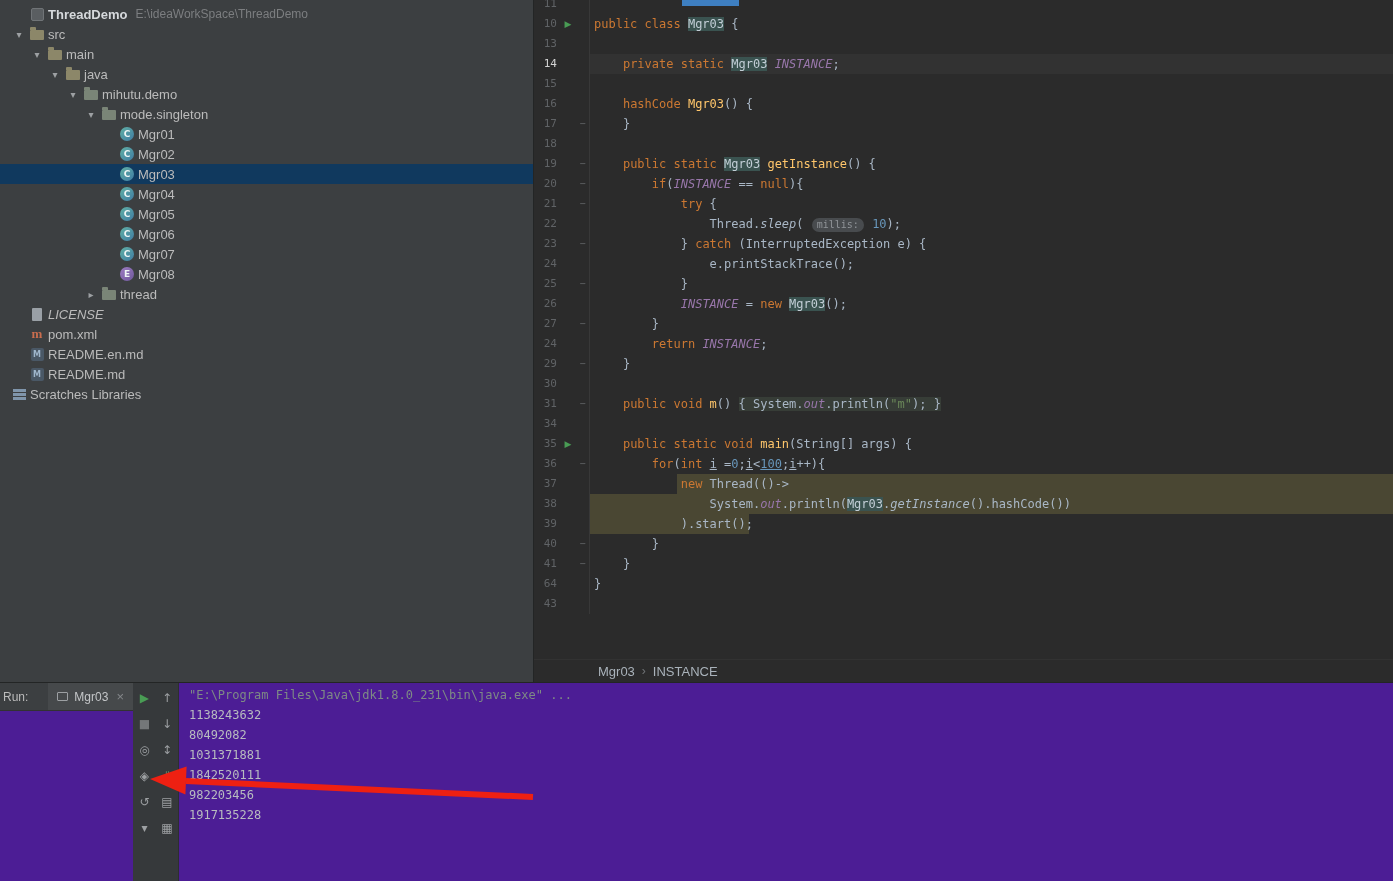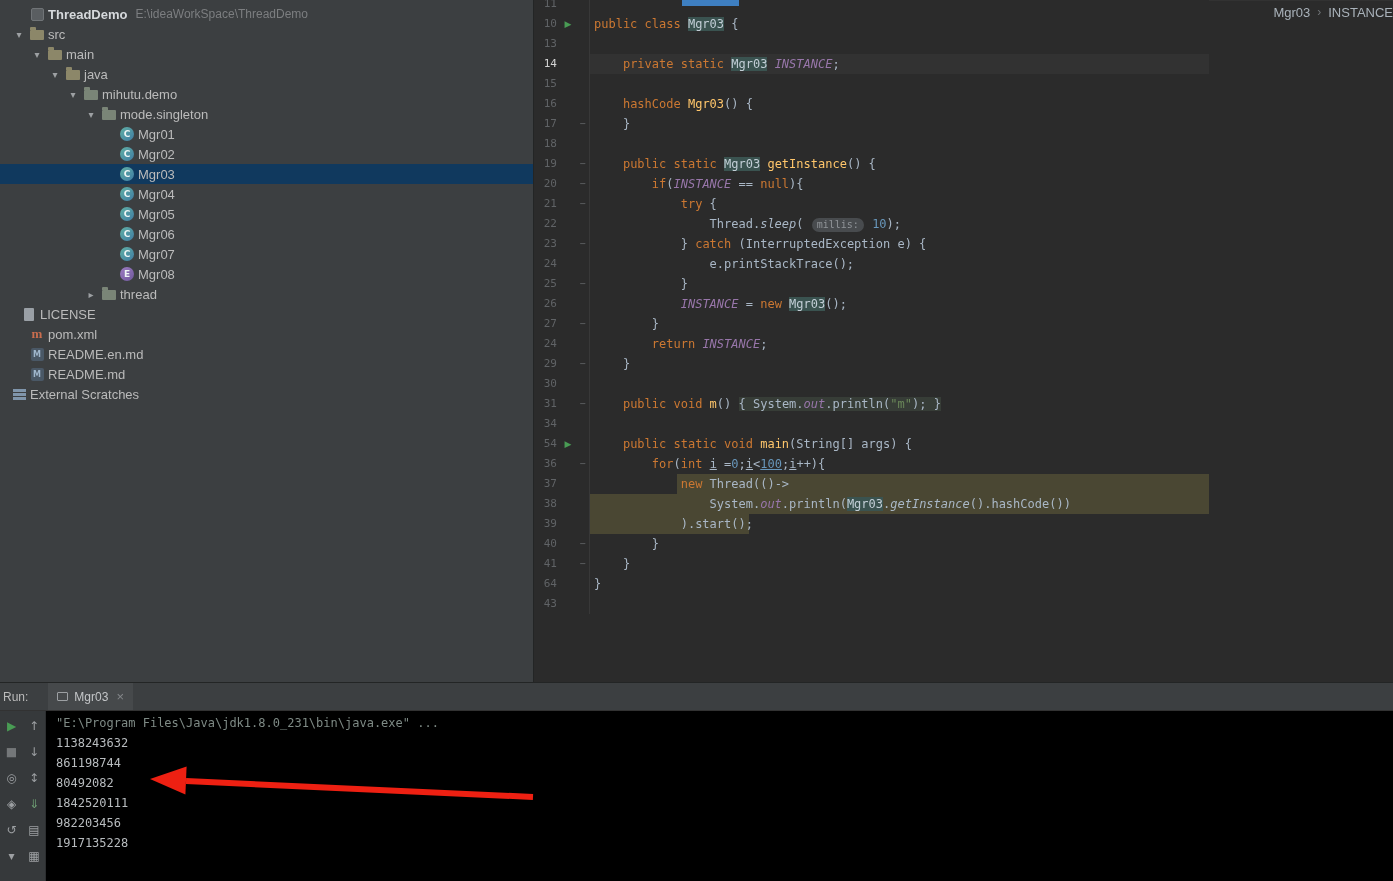--- a/index.html
+++ b/index.html
@@ -20,21 +20,21 @@
   .ic{display:inline-flex;align-items:center;justify-content:center;font-family:"DejaVu Sans",sans-serif}
   .circ{width:14px;height:14px;border-radius:50%;font-size:9px;color:#eef5f5;font-weight:bold}
   .sq{width:13px;height:13px;border-radius:2px;font-size:8px;color:#cfd8e0}
   .fol{width:14px;height:10px;background:#8c8769;border-radius:1px;position:relative;margin-top:2px}
   .fol::before{content:"";position:absolute;top:-3px;left:0;width:6px;height:3px;background:#8c8769;border-radius:1px 1px 0 0}
   .pkg{background:#7a8577}.pkg::before{background:#7a8577}
   .doc{width:10px;height:13px;background:#9aa0a6;border-radius:1px}
   .stack{width:13px;height:11px;background:linear-gradient(#7f95ab 0,#7f95ab 3px,rgba(0,0,0,0) 3px,rgba(0,0,0,0) 4px,#7f95ab 4px,#7f95ab 7px,rgba(0,0,0,0) 7px,rgba(0,0,0,0) 8px,#7f95ab 8px,#7f95ab 11px)}
 
   
-  .editor-pane{flex:1;display:flex;flex-direction:row;background:#2b2b2b;position:relative;min-width:0}
+  .editor-pane{flex:1;display:flex;flex-direction:column;background:#2b2b2b;position:relative;min-width:0}
   .tab-indicator{position:absolute;top:0;left:148px;width:57px;height:6px;background:var(--accent);z-index:5}
   .code-scroll{flex:1;overflow:hidden}
   .code-lines{margin-top:-6px}
   .code-row{display:flex;height:20px;font-family:"DejaVu Sans Mono",monospace;font-size:12px;line-height:20px;white-space:pre}
   .g-num{flex:0 0 26px;text-align:right;padding-right:3px;color:#606366;font-size:11px}
   .caret .g-num{color:#d4d4d4}
   .g-mark{flex:0 0 16px;text-align:center;color:var(--run-green);font-size:9px;font-family:"DejaVu Sans",sans-serif}
   .g-fold{flex:0 0 14px;text-align:center;color:#606366;font-size:10px;border-right:1px solid #383838}
   .code-text{flex:1;position:relative;padding-left:4px}
   .caret .code-text{background:#323232}
@@ -45,21 +45,21 @@
   .it{color:var(--def);font-style:italic}
   .hl{color:#c2ced6;background:var(--hl)}
   .ul{text-decoration:underline}
   .fold{background:#373d37}
   .hint{background:#484b4e;color:#909498;border-radius:8px;padding:0 5px;font-size:10px;display:inline-block;line-height:14px;margin:0 1px}
   .breadcrumbs{height:23px;border-top:1px solid #323232;display:flex;align-items:center;padding-left:64px;font-size:13px;gap:7px;background:#2b2b2b}
   .breadcrumbs .bc-item{color:#a9b2ba}
   .breadcrumbs .bc-sep{color:#6f7376;font-size:12px}
 
   
-  .run-panel{height:199px;flex:0 0 199px;border-top:1px solid #232525;display:flex;flex-direction:column;background:#000000}
+  .run-panel{height:199px;flex:0 0 199px;border-top:1px solid #232525;display:flex;flex-direction:row;background:#4c1d95}
   .run-header{height:28px;flex:0 0 28px;background:#3c3f41;display:flex;align-items:center;font-size:12px;border-bottom:1px solid #323232}
   .run-label{padding:0 6px 0 3px;color:#bbbbbb}
   .run-tab{display:flex;align-items:center;gap:6px;background:#46494b;height:100%;padding:0 9px;margin-left:14px;color:#c4c6c8}
   .tab-ic-box{width:11px;height:9px;border:1px solid #9da0a3;border-radius:1px;display:inline-block}
   .run-tab .close{color:#84878a;font-size:13px;margin-left:2px}
   .run-body{flex:1;display:flex;min-height:0}
   .tool-col{flex:0 0 23px;background:#36393b;display:flex;flex-direction:column;align-items:center;padding-top:4px;gap:5px}
   .tool-col.col2{border-right:1px solid #2c2e30}
   .tbtn{width:20px;height:21px;display:flex;align-items:center;justify-content:center;font-size:12px;color:#9da0a3;font-family:"DejaVu Sans",sans-serif}
   .console{flex:1;padding:2px 0 0 10px;font-family:"DejaVu Sans Mono",monospace;font-size:12px;line-height:20px;overflow:hidden}
@@ -175,21 +175,21 @@
             </span>
             <span class="tlabel">Mgr08</span>
           </div>
           <div class="tree-row" style="padding-left: 82px;">
             <span class="chev">▸</span>
             <span class="tico">
               <span class="ic fol pkg"></span>
             </span>
             <span class="tlabel">thread</span>
           </div>
-          <div class="tree-row" style="padding-left: 2px;">
+          <div class="tree-row" style="padding-left: 10px; font-style: italic;">
             <span class="chev"></span>
             <span class="tico">
               <span class="ic doc"></span>
             </span>
             <span class="tlabel">LICENSE</span>
           </div>
           <div class="tree-row" style="padding-left: 10px;">
             <span class="chev"></span>
             <span class="tico">
               <span class="ic" style="color:#c96d4e;font-weight:bold;font-size:13px;font-family:'Liberation Serif',serif">m</span>
@@ -207,21 +207,21 @@
             <span class="chev"></span>
             <span class="tico">
               <span class="ic sq" style="background:#4a5866;color:#9fb6cc;font-weight:bold">M</span>
             </span>
             <span class="tlabel">README.md</span>
           </div>
           <div class="tree-row" style="padding-left: 10px;">
             <span class="tico">
               <span class="ic stack"></span>
             </span>
-            <span class="tlabel">External Scratches</span>
+            <span class="tlabel">Scratches Libraries</span>
           </div>
         </div>
     </div>
 
     <div class="editor-pane">
       <div class="tab-indicator"></div>
       <div class="code-scroll">
         <div class="code-lines" id="code-lines">
             <div class="code-row"><div class="g-num">11</div><div class="g-mark"></div><div class="g-fold"></div><div class="code-text"></div></div>
             <div class="code-row"><div class="g-num">10</div><div class="g-mark">▶</div><div class="g-fold"></div><div class="code-text"><span class="tok kw">public class </span><span class="tok hl">Mgr03</span><span class="tok def"> {</span></div></div>
@@ -238,21 +238,21 @@
             <div class="code-row"><div class="g-num">23</div><div class="g-mark"></div><div class="g-fold">−</div><div class="code-text"><span class="tok def">            } </span><span class="tok kw">catch</span><span class="tok def"> (InterruptedException e) {</span></div></div>
             <div class="code-row"><div class="g-num">24</div><div class="g-mark"></div><div class="g-fold"></div><div class="code-text"><span class="tok def">                e.printStackTrace();</span></div></div>
             <div class="code-row"><div class="g-num">25</div><div class="g-mark"></div><div class="g-fold">−</div><div class="code-text"><span class="tok def">            }</span></div></div>
             <div class="code-row"><div class="g-num">26</div><div class="g-mark"></div><div class="g-fold"></div><div class="code-text"><span class="tok def">            </span><span class="tok field">INSTANCE</span><span class="tok def"> = </span><span class="tok kw">new</span><span class="tok def"> </span><span class="tok hl">Mgr03</span><span class="tok def">();</span></div></div>
             <div class="code-row"><div class="g-num">27</div><div class="g-mark"></div><div class="g-fold">−</div><div class="code-text"><span class="tok def">        }</span></div></div>
             <div class="code-row"><div class="g-num">24</div><div class="g-mark"></div><div class="g-fold"></div><div class="code-text"><span class="tok def">        </span><span class="tok kw">return</span><span class="tok def"> </span><span class="tok field">INSTANCE</span><span class="tok def">;</span></div></div>
             <div class="code-row"><div class="g-num">29</div><div class="g-mark"></div><div class="g-fold">−</div><div class="code-text"><span class="tok def">    }</span></div></div>
             <div class="code-row"><div class="g-num">30</div><div class="g-mark"></div><div class="g-fold"></div><div class="code-text"></div></div>
             <div class="code-row"><div class="g-num">31</div><div class="g-mark"></div><div class="g-fold">−</div><div class="code-text"><span class="tok def">    </span><span class="tok kw">public void </span><span class="tok fn">m</span><span class="tok def">() </span><span class="tok def fold">{ System.</span><span class="tok field fold">out</span><span class="tok def fold">.println(</span><span class="tok str fold">"m"</span><span class="tok def fold">); }</span></div></div>
             <div class="code-row"><div class="g-num">34</div><div class="g-mark"></div><div class="g-fold"></div><div class="code-text"></div></div>
-            <div class="code-row"><div class="g-num">54</div><div class="g-mark">▶</div><div class="g-fold"></div><div class="code-text"><span class="tok def">    </span><span class="tok kw">public static void </span><span class="tok fn">main</span><span class="tok def">(String[] args) {</span></div></div>
+            <div class="code-row"><div class="g-num">35</div><div class="g-mark">▶</div><div class="g-fold"></div><div class="code-text"><span class="tok def">    </span><span class="tok kw">public static void </span><span class="tok fn">main</span><span class="tok def">(String[] args) {</span></div></div>
             <div class="code-row"><div class="g-num">36</div><div class="g-mark"></div><div class="g-fold">−</div><div class="code-text"><span class="tok def">        </span><span class="tok kw">for</span><span class="tok def">(</span><span class="tok kw">int</span><span class="tok def"> </span><span class="tok def ul">i</span><span class="tok def"> =</span><span class="tok num">0</span><span class="tok def">;</span><span class="tok def ul">i</span><span class="tok def">&lt;</span><span class="tok num ul">100</span><span class="tok def">;</span><span class="tok def ul">i</span><span class="tok def">++){</span></div></div>
             <div class="code-row"><div class="g-num">37</div><div class="g-mark"></div><div class="g-fold"></div><div class="code-text"><span class="sel-block" style="left:12ch;right:0"></span><span class="tok def">            </span><span class="tok kw">new</span><span class="tok def"> Thread(()-&gt;</span></div></div>
             <div class="code-row"><div class="g-num">38</div><div class="g-mark"></div><div class="g-fold"></div><div class="code-text"><span class="sel-block" style="left:0ch;right:0"></span><span class="tok def">                System.</span><span class="tok field">out</span><span class="tok def">.println(</span><span class="tok hl">Mgr03</span><span class="tok def">.</span><span class="tok it">getInstance</span><span class="tok def">().hashCode())</span></div></div>
             <div class="code-row"><div class="g-num">39</div><div class="g-mark"></div><div class="g-fold"></div><div class="code-text"><span class="sel-block" style="left:0ch;width:22ch"></span><span class="tok def">            ).start();</span></div></div>
             <div class="code-row"><div class="g-num">40</div><div class="g-mark"></div><div class="g-fold">−</div><div class="code-text"><span class="tok def">        }</span></div></div>
             <div class="code-row"><div class="g-num">41</div><div class="g-mark"></div><div class="g-fold">−</div><div class="code-text"><span class="tok def">    }</span></div></div>
             <div class="code-row"><div class="g-num">64</div><div class="g-mark"></div><div class="g-fold"></div><div class="code-text"><span class="tok def">}</span></div></div>
             <div class="code-row"><div class="g-num">43</div><div class="g-mark"></div><div class="g-fold"></div><div class="code-text"></div></div>
           </div>
       </div>
@@ -288,22 +288,22 @@
           <div class="tbtn" style="color: rgb(157, 160, 163);">↓</div>
           <div class="tbtn" style="color: rgb(157, 160, 163);">↕</div>
           <div class="tbtn" style="color: rgb(111, 159, 116);">⇓</div>
           <div class="tbtn" style="color: rgb(157, 160, 163);">▤</div>
           <div class="tbtn" style="color: rgb(157, 160, 163);">▦</div>
         </div>
       <div class="console">
         <div class="cmd">"E:\Program Files\Java\jdk1.8.0_231\bin\java.exe" ...</div>
         <div id="console-out">
             <div class="out">1138243632</div>
-            <div class="out">861198744</div>
             <div class="out">80492082</div>
+            <div class="out">1031371881</div>
             <div class="out">1842520111</div>
             <div class="out">982203456</div>
             <div class="out">1917135228</div>
           </div>
       </div>
     </div>
   </div>
 </div>
 
 <svg class="annotation-arrow" viewBox="0 0 1393 881">

